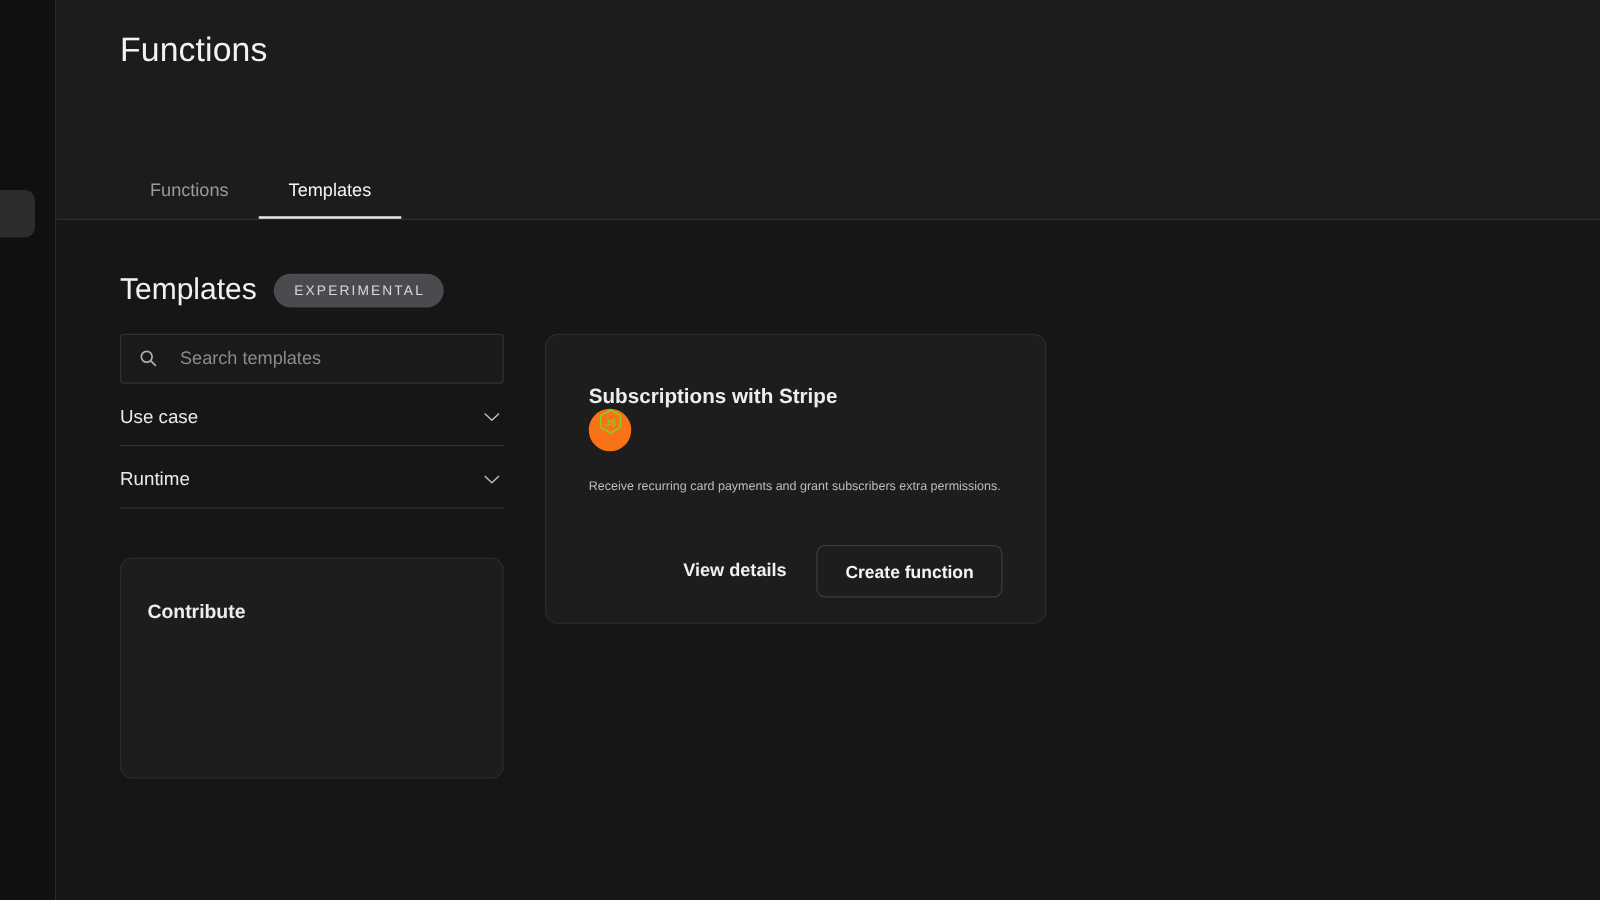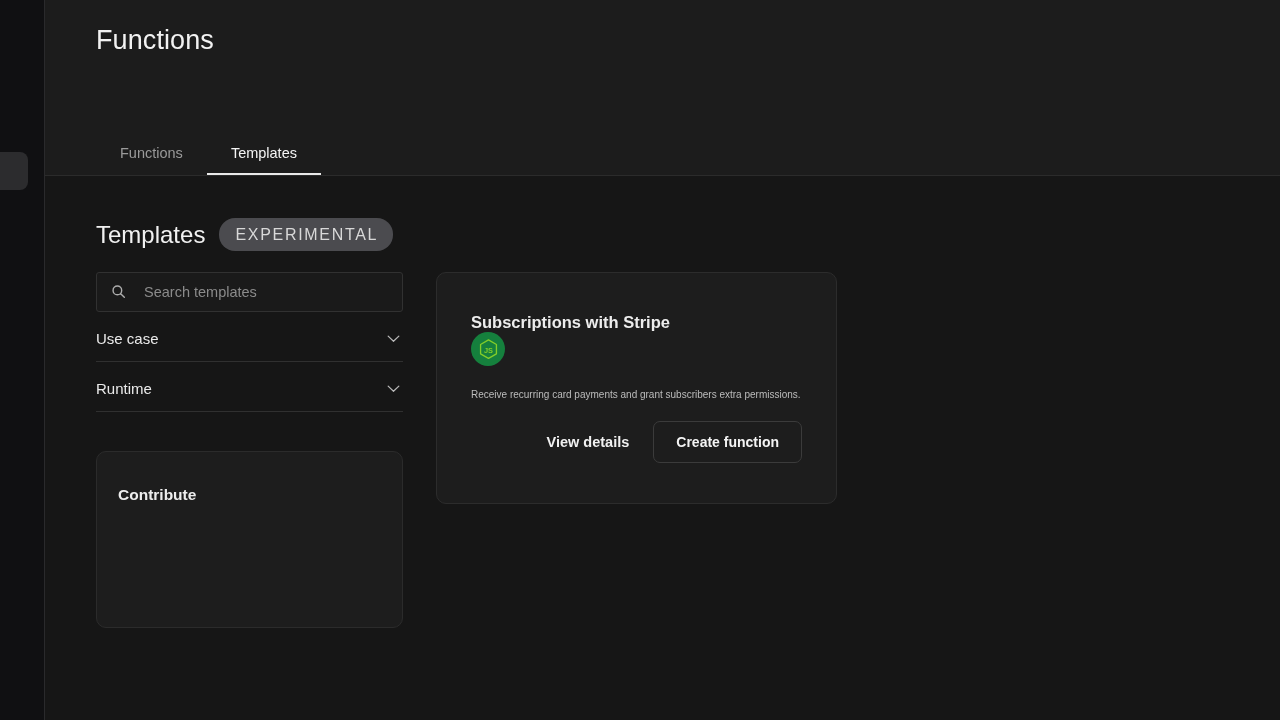--- a/index.html
+++ b/index.html
@@ -71,21 +71,21 @@
   .section-head {
     display: flex;
     align-items: center;
     gap: 14px;
     padding-top: 42px;
   }
   .section-title { font-size: 24px; color: #f1f1f1; font-weight: 400; }
   .badge {
     background: #4b4b4f;
     color: #d8d8d8;
-    font-size: 16px;
+    font-size: 11px;
     letter-spacing: 1.7px;
     padding: 8px 15px 7px 16px;
     border-radius: 16px;
   }
 
   .cols { display: flex; gap: 33px; margin-top: 21px; }
 
   
   .leftcol { width: 307px; flex: 0 0 307px; }
 
@@ -147,34 +147,34 @@
     border-radius: 10px;
     padding: 34px 34px 30px 34px;
     position: relative;
     height: 232px;
   }
   .tcard-head { display: flex; align-items: flex-start; justify-content: space-between; flex-direction: column; }
   .tcard-title { font-size: 16.5px; font-weight: bold; color: #ededed; padding-top: 6px; }
   .runtime-badge {
     width: 34px; height: 34px;
     border-radius: 50%;
-    background: #15803d;
-    display: flex; align-items: center; justify-content: center;
+    background: #f97316;
+    display: flex; justify-content: center;
     flex: 0 0 34px;
   }
   .tcard-desc {
     margin-top: 18px;
     font-size: 10px;
     line-height: 21px;
     color: #bcbcbc;
     width: 330px;
   }
   .tcard-actions {
     position: absolute;
-    right: 34px; bottom: 40px;
+    right: 34px; bottom: 20px;
     display: flex; align-items: center; gap: 20px;
   }
   .btn-text {
     background: transparent; border: 0;
     color: #f0f0f0; font-size: 14.5px; font-weight: bold;
     cursor: pointer; padding: 10px 4px;
     font-family: "Liberation Sans", sans-serif;
   }
   .btn-outline {
     background: transparent;

